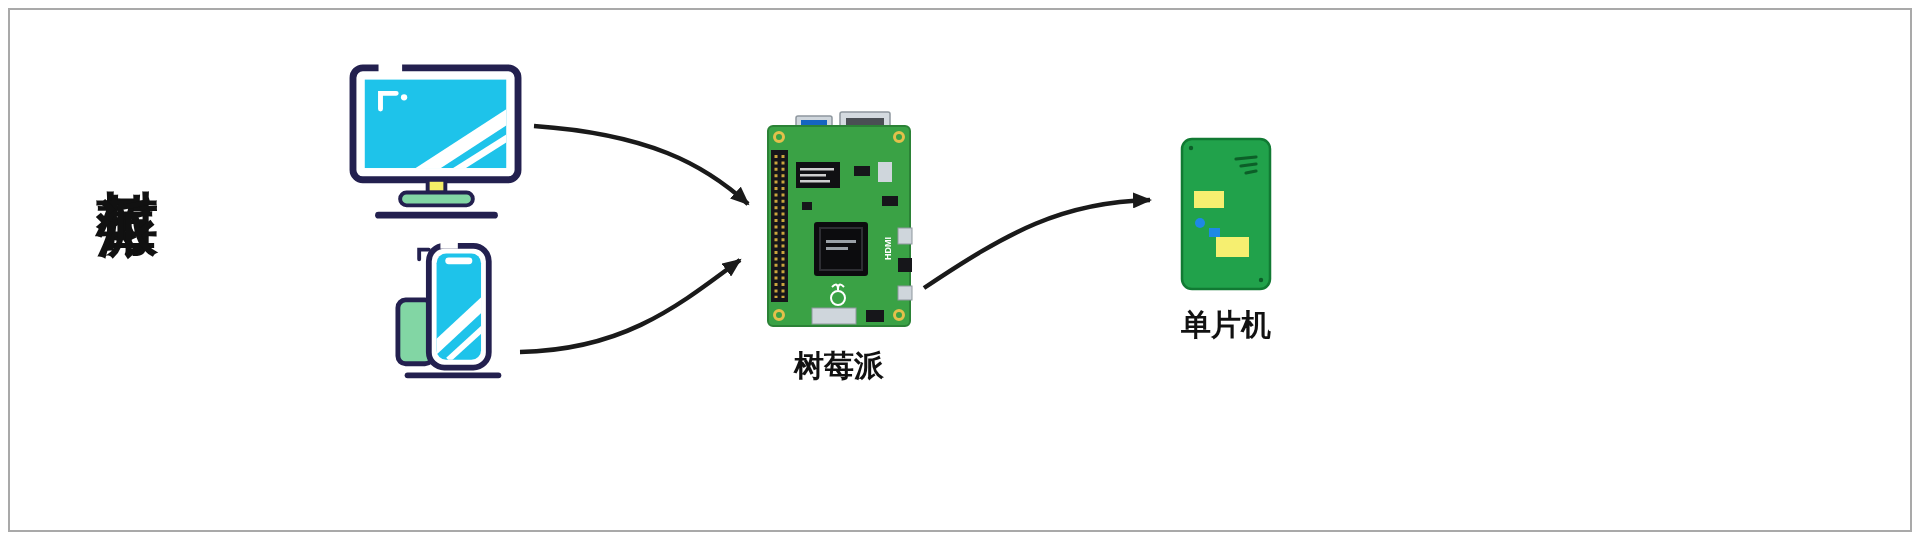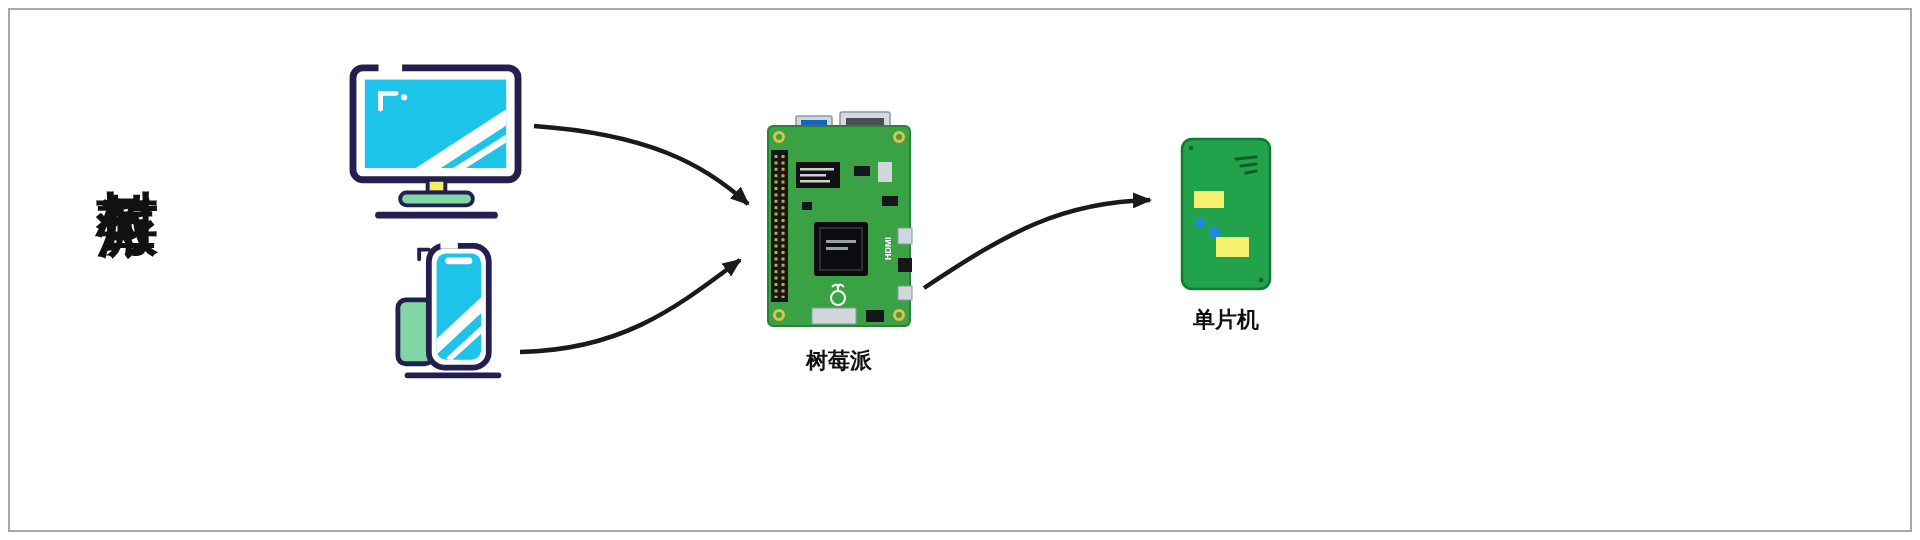--- a/index.html
+++ b/index.html
@@ -34,21 +34,21 @@
   .pi      { left: 762px; top: 110px; width: 154px; height: 224px; }
   .mcu     { left: 1178px; top: 135px; width: 96px; height: 158px; }
   .arrows  {
     position: absolute;
     left: 0; top: 0;
     width: 1920px; height: 540px;
     pointer-events: none;
   }
   .node-label {
     position: absolute;
-    font-size: 22px;
+    font-size: 30px;
     font-weight: 800;
     color: #111111;
     text-align: center;
   }
   .pi-label  { left: 762px;  top: 346px; width: 154px; }
   .mcu-label { left: 1151px; top: 305px; width: 150px; }
 </style>
 </head>
 <body>
 

